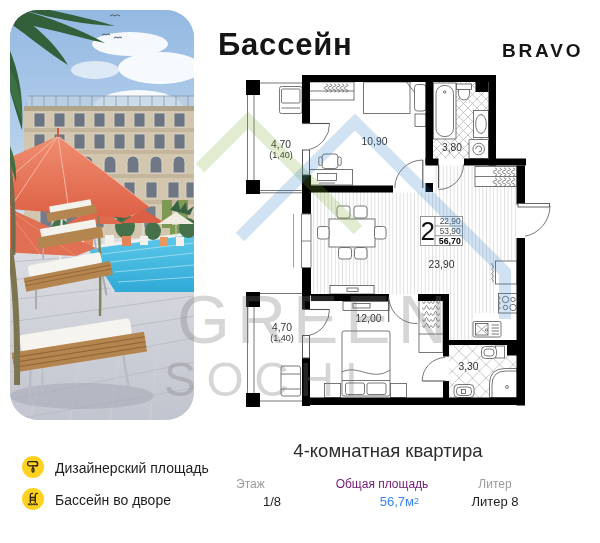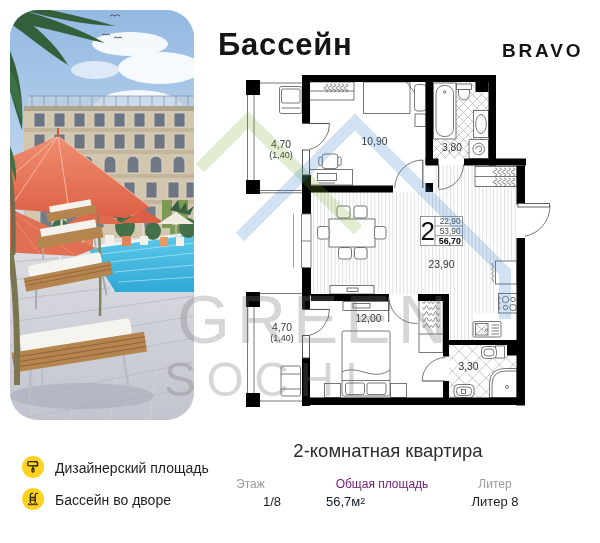--- a/index.html
+++ b/index.html
@@ -606,26 +606,26 @@
 </svg>
 
 <div class="abs" style="left:157px;top:285px;font-size:68px;font-weight:400;letter-spacing:7px;color:rgba(120,120,120,0.30);line-height:1;margin-left:20px;">GREEN</div>
 
 <div class="abs" style="left:164px;top:356px;font-size:48px;font-weight:400;letter-spacing:10.5px;color:rgba(120,120,120,0.30);line-height:1;">SOCHI</div>
 
 <div class="abs" style="left:218px;top:27px;font-size:31px;font-weight:700;color:#151515;letter-spacing:0.8px;">Бассейн</div>
 
 <div class="abs" style="left:502px;top:40px;font-size:19px;font-weight:700;color:#151515;letter-spacing:2.8px;text-align:right;">BRAVO</div>
 
-<div class="abs" style="left:196px;top:440px;width:384px;text-align:center;font-size:18.5px;color:#2c2c2c;">2-комнатная квартира</div>
+<div class="abs" style="left:196px;top:440px;width:384px;text-align:center;font-size:18.5px;color:#2c2c2c;">4-комнатная квартира</div>
 
 <div class="abs" style="left:236px;top:477px;width:72px;font-size:12px;color:#9b9b9b;">Этаж</div>
 <div class="abs" style="left:236px;top:494px;width:72px;text-align:center;font-size:13px;color:#1d1d1d;">1/8</div>
 <div class="abs" style="left:326px;top:477px;width:112px;text-align:center;font-size:12px;color:#701a75;">Общая площадь</div>
-<div class="abs" style="left:326px;top:494px;width:112px;text-align:left;font-size:13px;color:#0f172a;">56,7м<span style="font-size:9px;vertical-align:2px;">2</span></div>
+<div class="abs" style="left:307px;top:494px;width:112px;text-align:right;font-size:13px;color:#3b82f6;">56,7м<span style="font-size:9px;vertical-align:2px;">2</span></div>
 <div class="abs" style="left:455px;top:477px;width:80px;text-align:center;font-size:12px;color:#9b9b9b;">Литер</div>
 <div class="abs" style="left:455px;top:494px;width:80px;text-align:center;font-size:13px;color:#1d1d1d;">Литер 8</div>
 
 <div class="abs" style="left:21.5px;top:456px;width:22px;height:22px;border-radius:50%;background:#ffd121;"></div>
 <svg class="abs" style="left:21.5px;top:456px;" width="22" height="22" viewBox="0 0 29 29">
 <g stroke="#2b2209" stroke-width="1.7" fill="none" stroke-linecap="round" stroke-linejoin="round">
 <rect x="7.5" y="7.5" width="13" height="5.5" rx="2"></rect>
 <path d="M18.5 7.5 L20.5 9 V13 L18.5 13"></path>
 <path d="M14.5 13 V16.2"></path>
 <rect x="13.3" y="16.2" width="2.4" height="5" rx="1.1"></rect>

